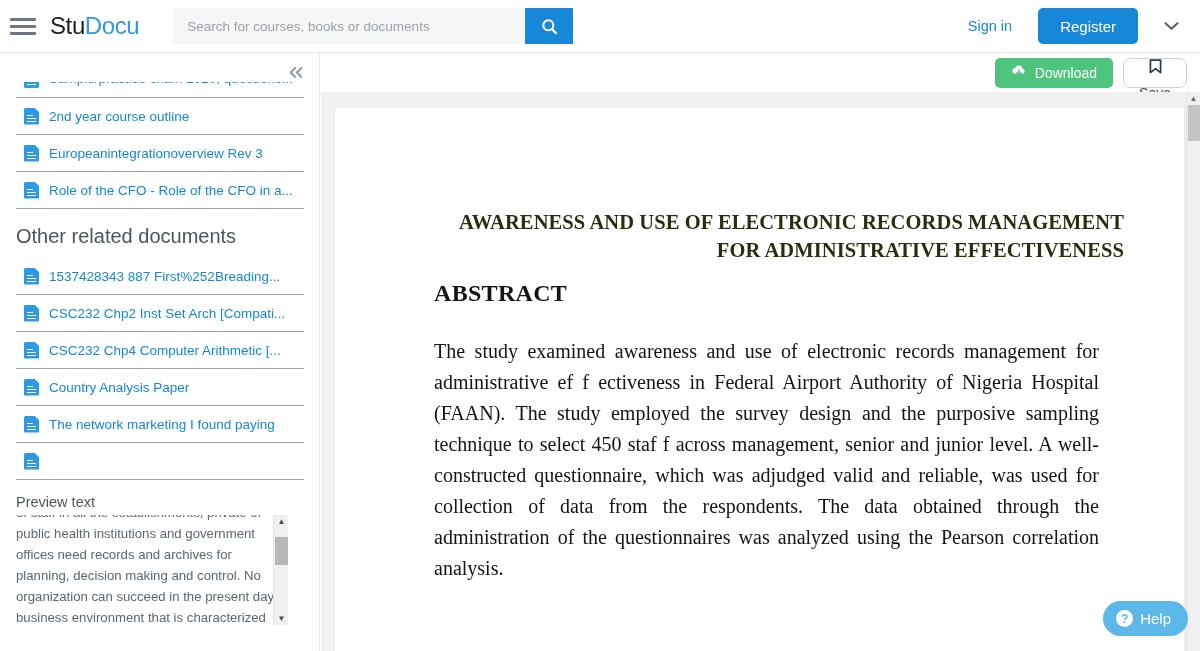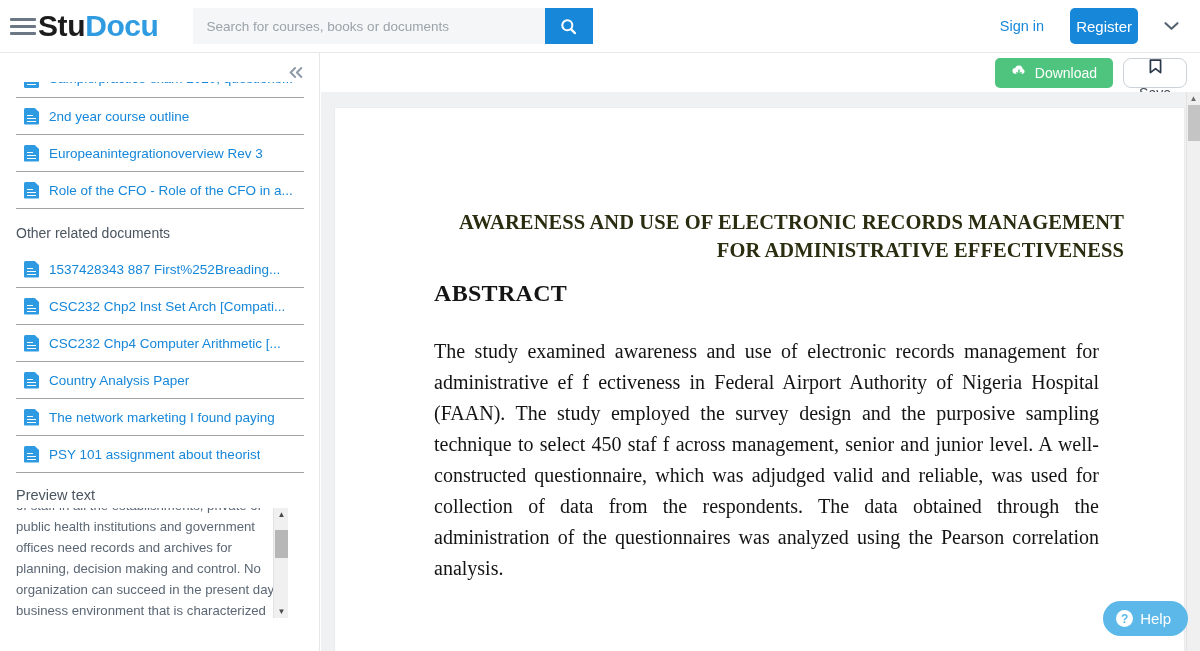--- a/index.html
+++ b/index.html
@@ -19,22 +19,22 @@
     border-bottom: 1px solid #e6e8ea;
     display: flex; align-items: center;
   }
   .hamburger {
     margin-left: 10px; width: 26px; height: 22px;
     display: flex; flex-direction: column; justify-content: center; gap: 4px;
     cursor: pointer;
   }
   .hamburger i { display: block; height: 3px; background: #6b7785; border-radius: 1px; }
   .logo {
-    margin-left: 2px;
-    font-size: 30px; font-weight: bold; letter-spacing: -0.4px;
+    margin-left: 14px;
+    font-size: 24px; font-weight: normal; letter-spacing: -0.4px;
     color: #1c1c1c; white-space: nowrap;
   }
   .logo .blue { color: #2f9be0; }
 
   .searchwrap {
     margin-left: 34px;
     display: flex; align-items: flex-start;
     width: 400px; height: 36px;
   }
   .searchbox {
@@ -60,21 +60,21 @@
     padding-right: 12px;
   }
   .signin {
     font-size: 14.5px; color: #1687d9; text-decoration: none;
     padding: 8px 10px; cursor: pointer;
   }
   .register {
     margin-left: 16px;
     background: #1687d9; color: #ffffff;
     border: none; border-radius: 5px;
-    padding: 0 6px; height: 36px;
+    padding: 0 22px; height: 36px;
     font-size: 15px; cursor: pointer;
     font-family: "Liberation Sans", sans-serif;
   }
   .caret {
     margin-left: 22px; margin-right: 6px;
     width: 22px; height: 22px;
     display: flex; align-items: center; justify-content: center;
     cursor: pointer;
   }
 
@@ -119,21 +119,21 @@
     position: absolute; left: 3px; height: 1.4px; background: #ffffff;
   }
   .file-icon .l1 { top: 7px; width: 6px; }
   .file-icon .l2 { top: 10px; width: 9px; }
   .file-icon .l3 { top: 13px; width: 9px; }
   .doc-label {
     font-size: 13.5px; color: #1687d9;
     white-space: nowrap; overflow: hidden; text-overflow: ellipsis;
   }
   .section-head {
-    font-size: 14px; color: #4a5560;
+    font-size: 20px; color: #4a5560;
     padding: 16px 0 10px 16px;
   }
   .preview-head {
     font-size: 14.5px; color: #4a5560;
     padding: 14px 0 5px 16px;
   }
   .preview-body {
     position: relative;
     margin: 0 14px 0 16px;
     height: 112px;
@@ -401,21 +401,20 @@
       </span>
       <span class="doc-label">The network marketing I found paying</span>
     </div>
     <div class="doc-item">
       <span class="file-icon">
         <span class="page"></span>
           <span class="line l1"></span>
           <span class="line l2"></span>
           <span class="line l3"></span>
       </span>
-      <span class="doc-label">PSY 101 assignment about theorist</span>
     </div>
 
     <div class="preview-head">Preview text</div>
     <div class="preview-body">
       <div class="preview-text">of staff in all the establishments, private or public health institutions and government offices need records and archives for planning, decision making and control. No organization can succeed in the present day business environment that is characterized</div>
       <div class="prev-scroll">
         <div class="arrow up">▲</div>
         <div class="thumb"></div>
         <div class="arrow down">▼</div>
       </div>

